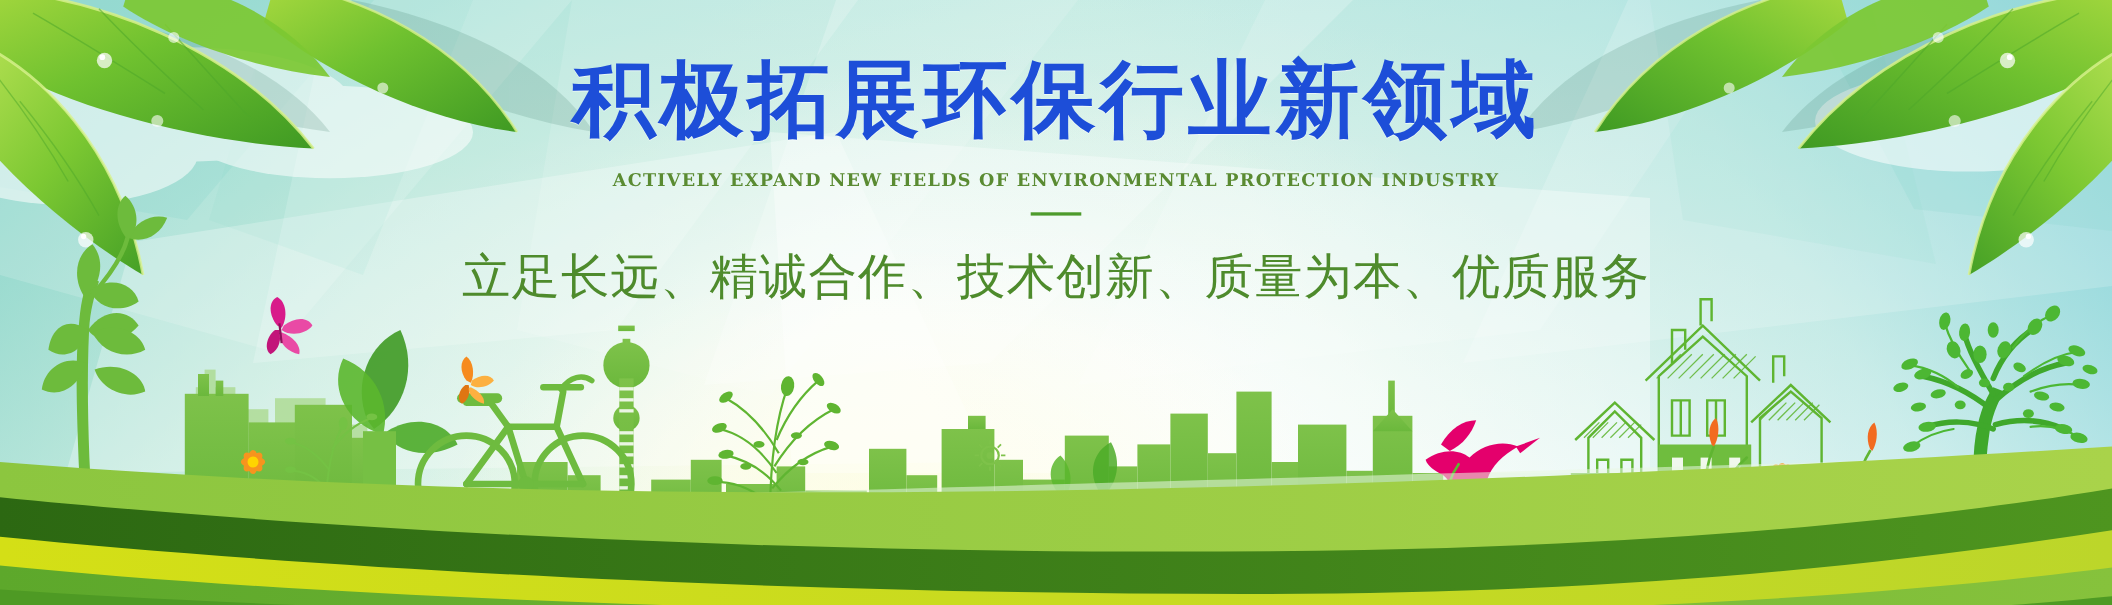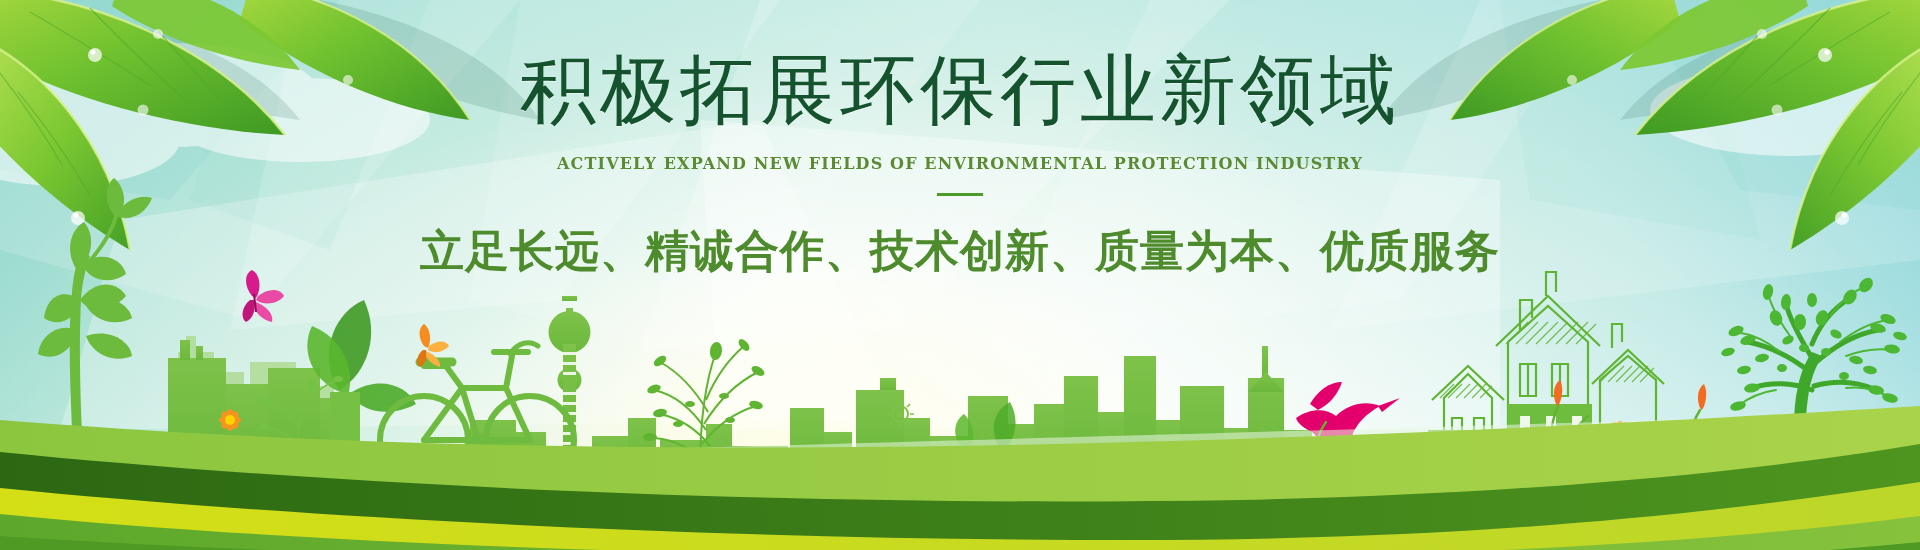--- a/index.html
+++ b/index.html
@@ -54,25 +54,25 @@
   .text-block {
     position: absolute;
     left: 0;
     top: 52px;
     width: 1920px;
     text-align: center;
     z-index: 40;
   }
   .headline {
     font-family: "DejaVu Serif", "Liberation Serif", serif;
-    font-weight: normal;
+    font-weight: bold;
     font-size: 76px;
     line-height: 1;
     letter-spacing: 4px;
-    color: #14532d;
+    color: #1d4ed8;
     margin: 0;
     text-shadow: 0 1px 0 rgba(255,255,255,0.55);
   }
   .subtitle {
     font-family: "DejaVu Serif", "Liberation Serif", serif;
     font-weight: bold;
     font-size: 16px;
     letter-spacing: 1.15px;
     color: #5a8b32;
     margin: 26px 0 0 0;
@@ -83,21 +83,21 @@
     display: flex;
     justify-content: center;
   }
   .divider {
     width: 46px;
     height: 3px;
     background: #4d9b2c;
   }
   .tagline {
     font-family: "DejaVu Serif", "Liberation Serif", serif;
-    font-weight: bold;
+    font-weight: normal;
     font-size: 44px;
     letter-spacing: 1px;
     color: #4e8b2c;
     margin: 26px 0 0 0;
     white-space: nowrap;
   }
 </style>
 </head>
 <body>
 

